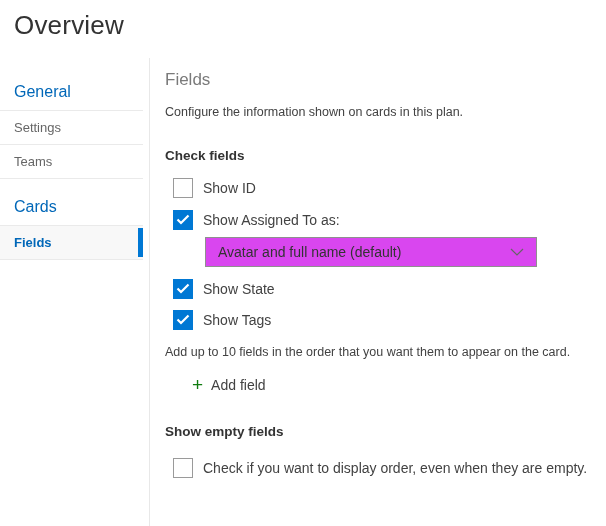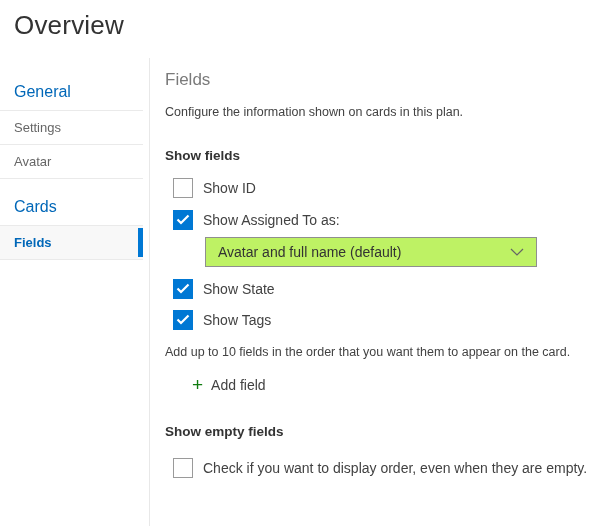--- a/index.html
+++ b/index.html
@@ -82,21 +82,21 @@
   .checkbox svg { display: none; }
   .checkbox.checked svg { display: block; }
   .checkbox-label {
     font-size: 14px; color: #424242; margin-left: 10px;
     white-space: nowrap;
   }
   
   .dropdown {
     margin: 7px 0 0 40px;
     width: 332px; height: 30px;
-    border: 1px solid #8f8f8f; background: #bef264;
+    border: 1px solid #8f8f8f; background: #d946ef;
     display: flex; align-items: center;
     padding: 0 12px; cursor: pointer;
   }
   .dropdown-value { font-size: 14px; color: #333333; flex: 1; white-space: nowrap; }
   .chevron { flex: 0 0 auto; display: flex; align-items: center; }
   
   .add-field {
     display: flex; align-items: center;
     margin: 17px 0 0 27px; cursor: pointer;
   }
@@ -112,34 +112,34 @@
 <div class="header">
   <div class="page-title">Overview</div>
 </div>
 
 <div class="main">
 
   <div class="sidebar">
     <div class="nav-group">
       <div class="nav-heading">General</div>
       <div class="nav-item">Settings</div>
-      <div class="nav-item">Avatar</div>
+      <div class="nav-item">Teams</div>
     </div>
     <div class="nav-group second">
       <div class="nav-heading">Cards</div>
       <div class="nav-item selected">Fields</div>
     </div>
   </div>
 
   <div class="content">
 
     <div class="content-heading">Fields</div>
     <div class="description">Configure the information shown on cards in this plan.</div>
 
-    <div class="section-heading core">Show fields</div>
+    <div class="section-heading core">Check fields</div>
 
     <div class="checkbox-row row-show-id">
       <div class="checkbox" role="checkbox" aria-checked="false">
         <span class="check-icon"></span>
       </div>
       <span class="checkbox-label">Show ID</span>
     </div>
 
     <div class="checkbox-row row-assigned">
       <div class="checkbox checked" role="checkbox" aria-checked="true">

